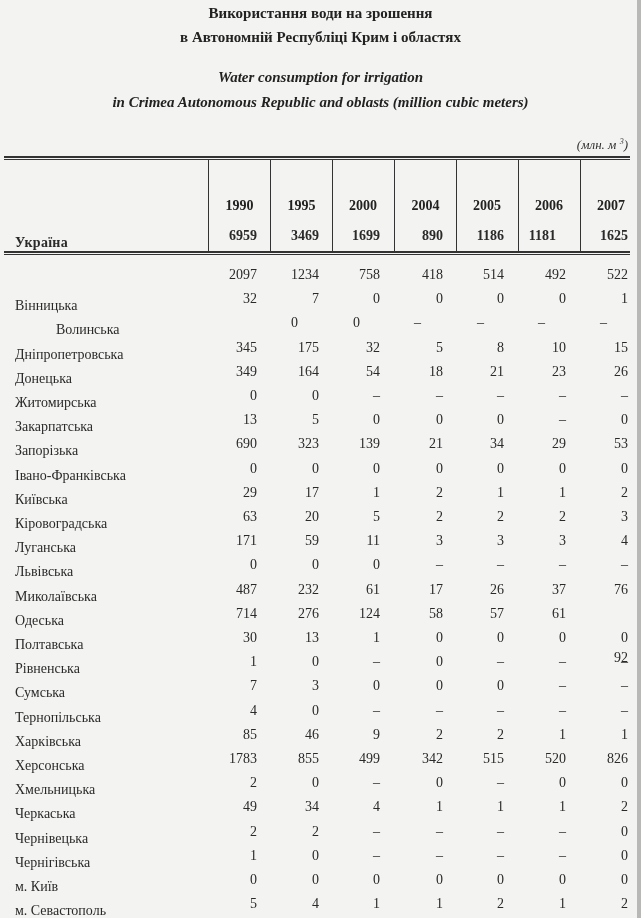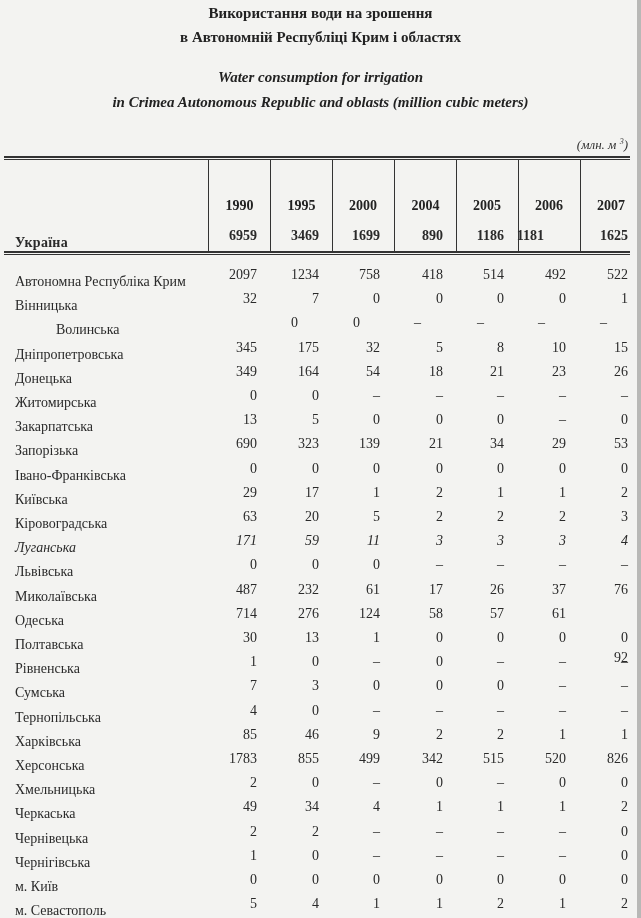--- a/index.html
+++ b/index.html
@@ -60,25 +60,24 @@
     <div class="hdr" style="left: 586.5px;">2007</div>
   </div>
 <div id="rows">
     <div class="row total" style="top: 228px;">
       <span class="name">Україна</span>
       <span class="val" style="left: 217px;">6959</span>
       <span class="val" style="left: 279px;">3469</span>
       <span class="val" style="left: 340px;">1699</span>
       <span class="val" style="left: 403px;">890</span>
       <span class="val" style="left: 464px;">1186</span>
-      <span class="val" style="left: 504px;">1181</span>
+      <span class="val" style="left: 516px;">1181</span>
       <span class="val" style="left: 588px;">1625</span>
     </div>
     <div class="row" style="top: 267px;">
-      <span class="name">Автономна Республіка Крим</span>
       <span class="val" style="left: 217px;">2097</span>
       <span class="val" style="left: 279px;">1234</span>
       <span class="val" style="left: 340px;">758</span>
       <span class="val" style="left: 403px;">418</span>
       <span class="val" style="left: 464px;">514</span>
       <span class="val" style="left: 526px;">492</span>
       <span class="val" style="left: 588px;">522</span>
     </div>
     <div class="row" style="top: 291.2px;">
       <span class="name">Вінницька</span>
@@ -173,21 +172,21 @@
     <div class="row" style="top: 509px;">
       <span class="name">Кіровоградська</span>
       <span class="val" style="left: 217px;">63</span>
       <span class="val" style="left: 279px;">20</span>
       <span class="val" style="left: 340px;">5</span>
       <span class="val" style="left: 403px;">2</span>
       <span class="val" style="left: 464px;">2</span>
       <span class="val" style="left: 526px;">2</span>
       <span class="val" style="left: 588px;">3</span>
     </div>
-    <div class="row" style="top: 533.2px; font-style: italic;">
+    <div class="row" style="top: 533.2px;">
       <span class="name">Луганська</span>
       <span class="val" style="left: 217px;">171</span>
       <span class="val" style="left: 279px;">59</span>
       <span class="val" style="left: 340px;">11</span>
       <span class="val" style="left: 403px;">3</span>
       <span class="val" style="left: 464px;">3</span>
       <span class="val" style="left: 526px;">3</span>
       <span class="val" style="left: 588px;">4</span>
     </div>
     <div class="row" style="top: 557.4px;">

